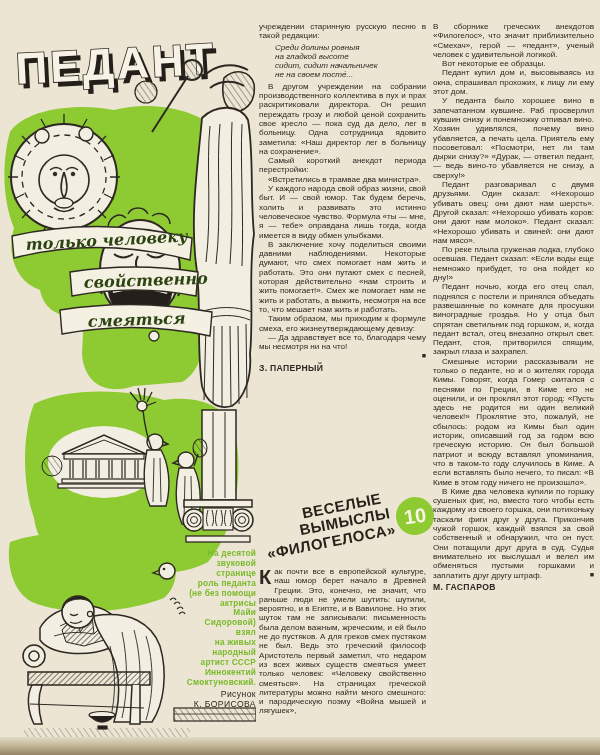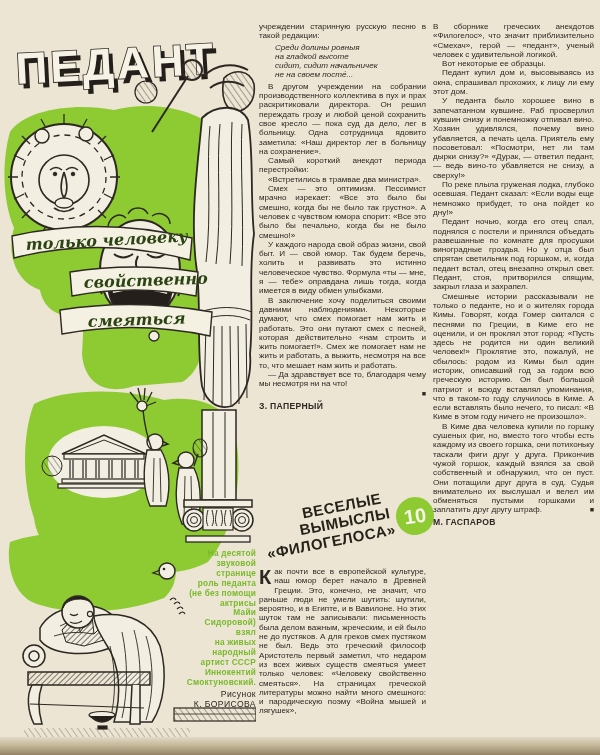--- a/index.html
+++ b/index.html
@@ -300,23 +300,23 @@
   <div class="poem">
       <div>Среди долины ровныя</div>
       <div>на гладкой высоте</div>
       <div>сидит, сидит начальничек</div>
       <div>не на своем посте́...</div>
     </div>
   <div>
       <p>В другом учреждении на собрании производственного коллектива в пух и прах раскритиковали директора. Он решил переждать грозу и любой ценой сохранить свое кресло — пока суд да дело, лег в больницу. Одна сотрудница ядовито заметила: «Наш директор лег в больницу на сохранение».</p>
       <p>Самый короткий анекдот периода перестройки:</p>
       <p>«Встретились в трамвае два министра».</p>
-      <p>Смех — это оптимизм. Пессимист мрачно изрекает: «Все это было бы смешно, когда бы не было так грустно». А человек с чувством юмора спорит: «Все это было бы печально, когда бы не было смешно!»</p>
       <p>У каждого народа свой образ жизни, свой быт. И — свой юмор. Так будем беречь, холить и развивать это истинно человеческое чувство. Формула «ты — мне, я — тебе» оправдана лишь тогда, когда имеется в виду обмен улыбками.</p>
       <p>В заключение хочу поделиться своими давними наблюдениями. Некоторые думают, что смех помогает нам жить и работать. Это они путают смех с песней, которая действительно «нам строить и жить помогает!». Смех же помогает нам не жить и работать, а выжить, несмотря на все то, что мешает нам жить и работать.</p>
+      <p>Таким образом, мы приходим к формуле смеха, его жизнеутверждающему девизу:</p>
       <p>— Да здравствует все то, благодаря чему мы несмотря ни на что!</p>
     </div>
   <div class="endmark">■</div>
   <div class="signature">З. ПАПЕРНЫЙ</div>
 </div>
 
 <div class="sec-head">
   <div class="l1">ВЕСЕЛЫЕ ВЫМЫСЛЫ</div>
   <div class="l2">«ФИЛОГЕЛОСА»</div>
 </div>
@@ -325,20 +325,21 @@
 <div class="opening">
   <span class="dropcap">К</span><span>ак почти все в европейской культуре, наш юмор берет начало в Древней Греции. Это, конечно, не значит, что раньше люди не умели шутить: шутили, вероятно, и в Египте, и в Вавилоне. Но этих шуток там не записывали: письменность была делом важным, жреческим, и ей было не до пустяков. А для греков смех пустяком не был. Ведь это греческий философ Аристотель первый заметил, что недаром из всех живых существ смеяться умеет только человек: «Человеку свойственно смеяться». На страницах греческой литературы можно найти много смешного: и пародическую поэму «Война мышей и лягушек»,</span>
 </div>
 
 <div class="col col-right">
   <div class="plist-right">
       <p>В сборнике греческих анекдотов «Филогелос», что значит приблизительно «Смехач», герой — «педант», ученый человек с удивительной логикой.</p>
       <p>Вот некоторые ее образцы.</p>
       <p>Педант купил дом и, высовываясь из окна, спрашивал прохожих, к лицу ли ему этот дом.</p>
       <p>У педанта было хорошее вино в запечатанном кувшине. Раб просверлил кувшин снизу и понемножку отпивал вино. Хозяин удивлялся, почему вино убавляется, а печать цела. Приятель ему посоветовал: «Посмотри, нет ли там дырки снизу?» «Дурак, — ответил педант, — ведь вино-то убавляется не снизу, а сверху!»</p>
+      <p>Педант разговаривал с двумя друзьями. Один сказал: «Нехорошо убивать овец: они дают нам шерсть». Другой сказал: «Нехорошо убивать коров: они дают нам молоко». Педант сказал: «Нехорошо убивать и свиней: они дают нам мясо».</p>
       <p>По реке плыла груженая лодка, глубоко осевшая. Педант сказал: «Если воды еще немножко прибудет, то она пойдет ко дну!»</p>
       <p>Педант ночью, когда его отец спал, поднялся с постели и принялся объедать развешанные по комнате для просушки виноградные гроздья. Но у отца был спрятан светильник под горшком, и, когда педант встал, отец внезапно открыл свет. Педант, стоя, притворился спящим, закрыл глаза и захрапел.</p>
       <p>Смешные истории рассказывали не только о педанте, но и о жителях города Кимы. Говорят, когда Гомер скитался с песнями по Греции, в Киме его не оценили, и он проклял этот город: «Пусть здесь не родится ни один великий человек!» Проклятие это, пожалуй, не сбылось: родом из Кимы был один историк, описавший год за годом всю греческую историю. Он был большой патриот и всюду вставлял упоминания, что в таком-то году случилось в Киме. А если вставлять было нечего, то писал: «В Киме в этом году ничего не произошло».</p>
       <p>В Киме два человека купили по горшку сушеных фиг, но, вместо того чтобы есть каждому из своего горшка, они потихоньку таскали фиги друг у друга. Прикончив чужой горшок, каждый взялся за свой собственный и обнаружил, что он пуст. Они потащили друг друга в суд. Судья внимательно их выслушал и велел им обменяться пустыми горшками и заплатить друг другу штраф.</p>
     </div>
   <div class="endmark endmark-overlap">■</div>
   <div class="signature">М. ГАСПАРОВ</div>
 </div>
 
 <div class="page-edge-bottom"></div>

